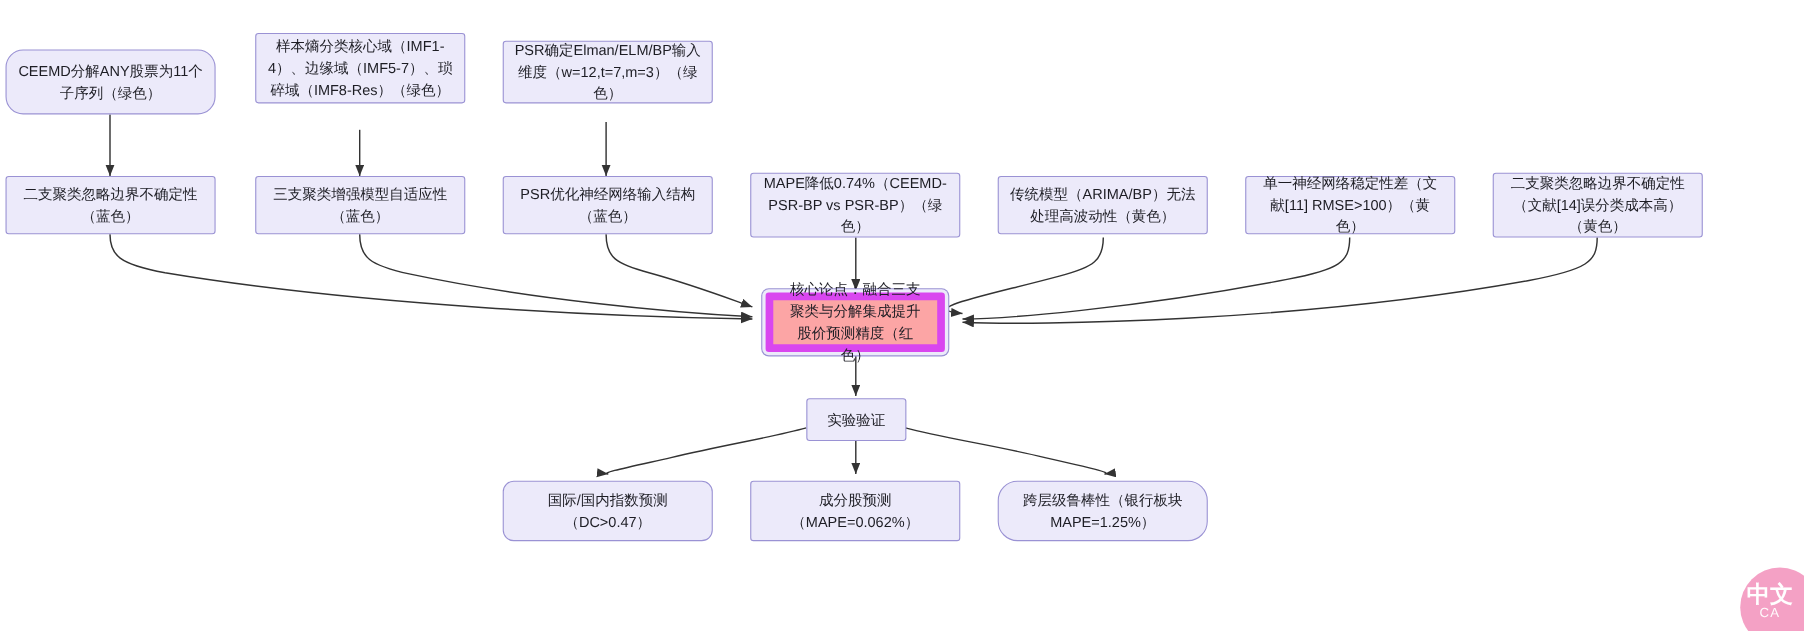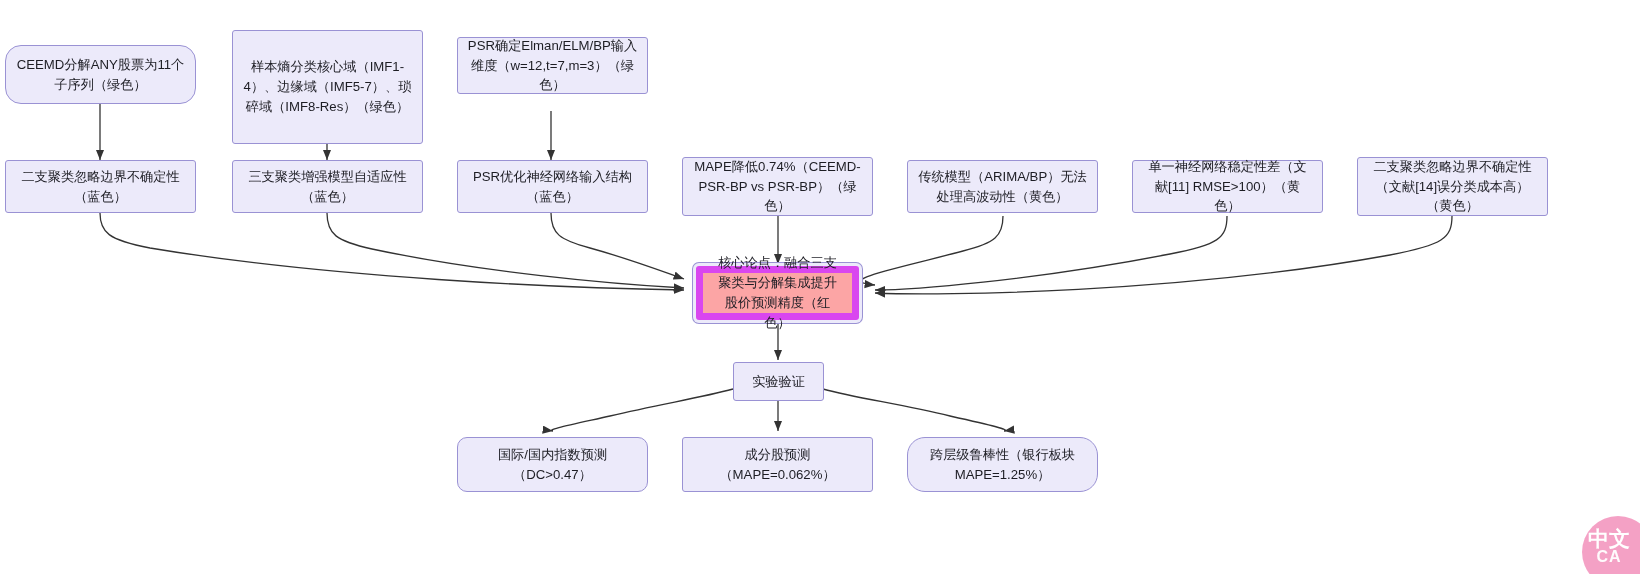--- a/index.html
+++ b/index.html
@@ -53,22 +53,22 @@
     z-index:5;
     overflow:hidden;
   }
   .watermark .wm-inner{
     transform:translate(-9px,-6px);
     text-align:center;
     line-height:1.0;
   }
   .watermark .wm-sub{
     display:block;
-    font-size:16px;
-    font-weight:bold;
+    font-size:12px;
+    font-weight:normal;
     letter-spacing:1px;
     opacity:.95;
   }
 </style>
 </head>
 <body>
 
 <div id="canvas">
 
   <svg class="edges" viewBox="0 0 1640 574">
@@ -97,21 +97,21 @@
       <path d="M733,389 C700,398 660,404 610,416 C570,425 545,430 553,431"></path>
       <path d="M778,401 L778,431"></path>
       <path d="M823,389 C856,398 900,404 950,416 C990,425 1012,430 1004,431"></path>
     </g>
   </svg>
 
   <div class="node" style="left:5px;top:45px;width:191px;height:59px;border-radius:16px;">
     <span class="txt">CEEMD分解ANY股票为11个子序列（绿色）</span>
   </div>
 
-  <div class="node" style="left:232px;top:30px;width:191px;height:114px;">
+  <div class="node" style="left:232px;top:30px;width:191px;height:64px;">
     <span class="txt">样本熵分类核心域（IMF1-4）、边缘域（IMF5-7）、琐碎域（IMF8-Res）（绿色）</span>
   </div>
 
   <div class="node" style="left:457px;top:37px;width:191px;height:57px;">
     <span class="txt">PSR确定Elman/ELM/BP输入维度（w=12,t=7,m=3）（绿色）</span>
   </div>
 
   <div class="node" style="left:5px;top:160px;width:191px;height:53px;">
     <span class="txt">二支聚类忽略边界不确定性（蓝色）</span>
   </div>

